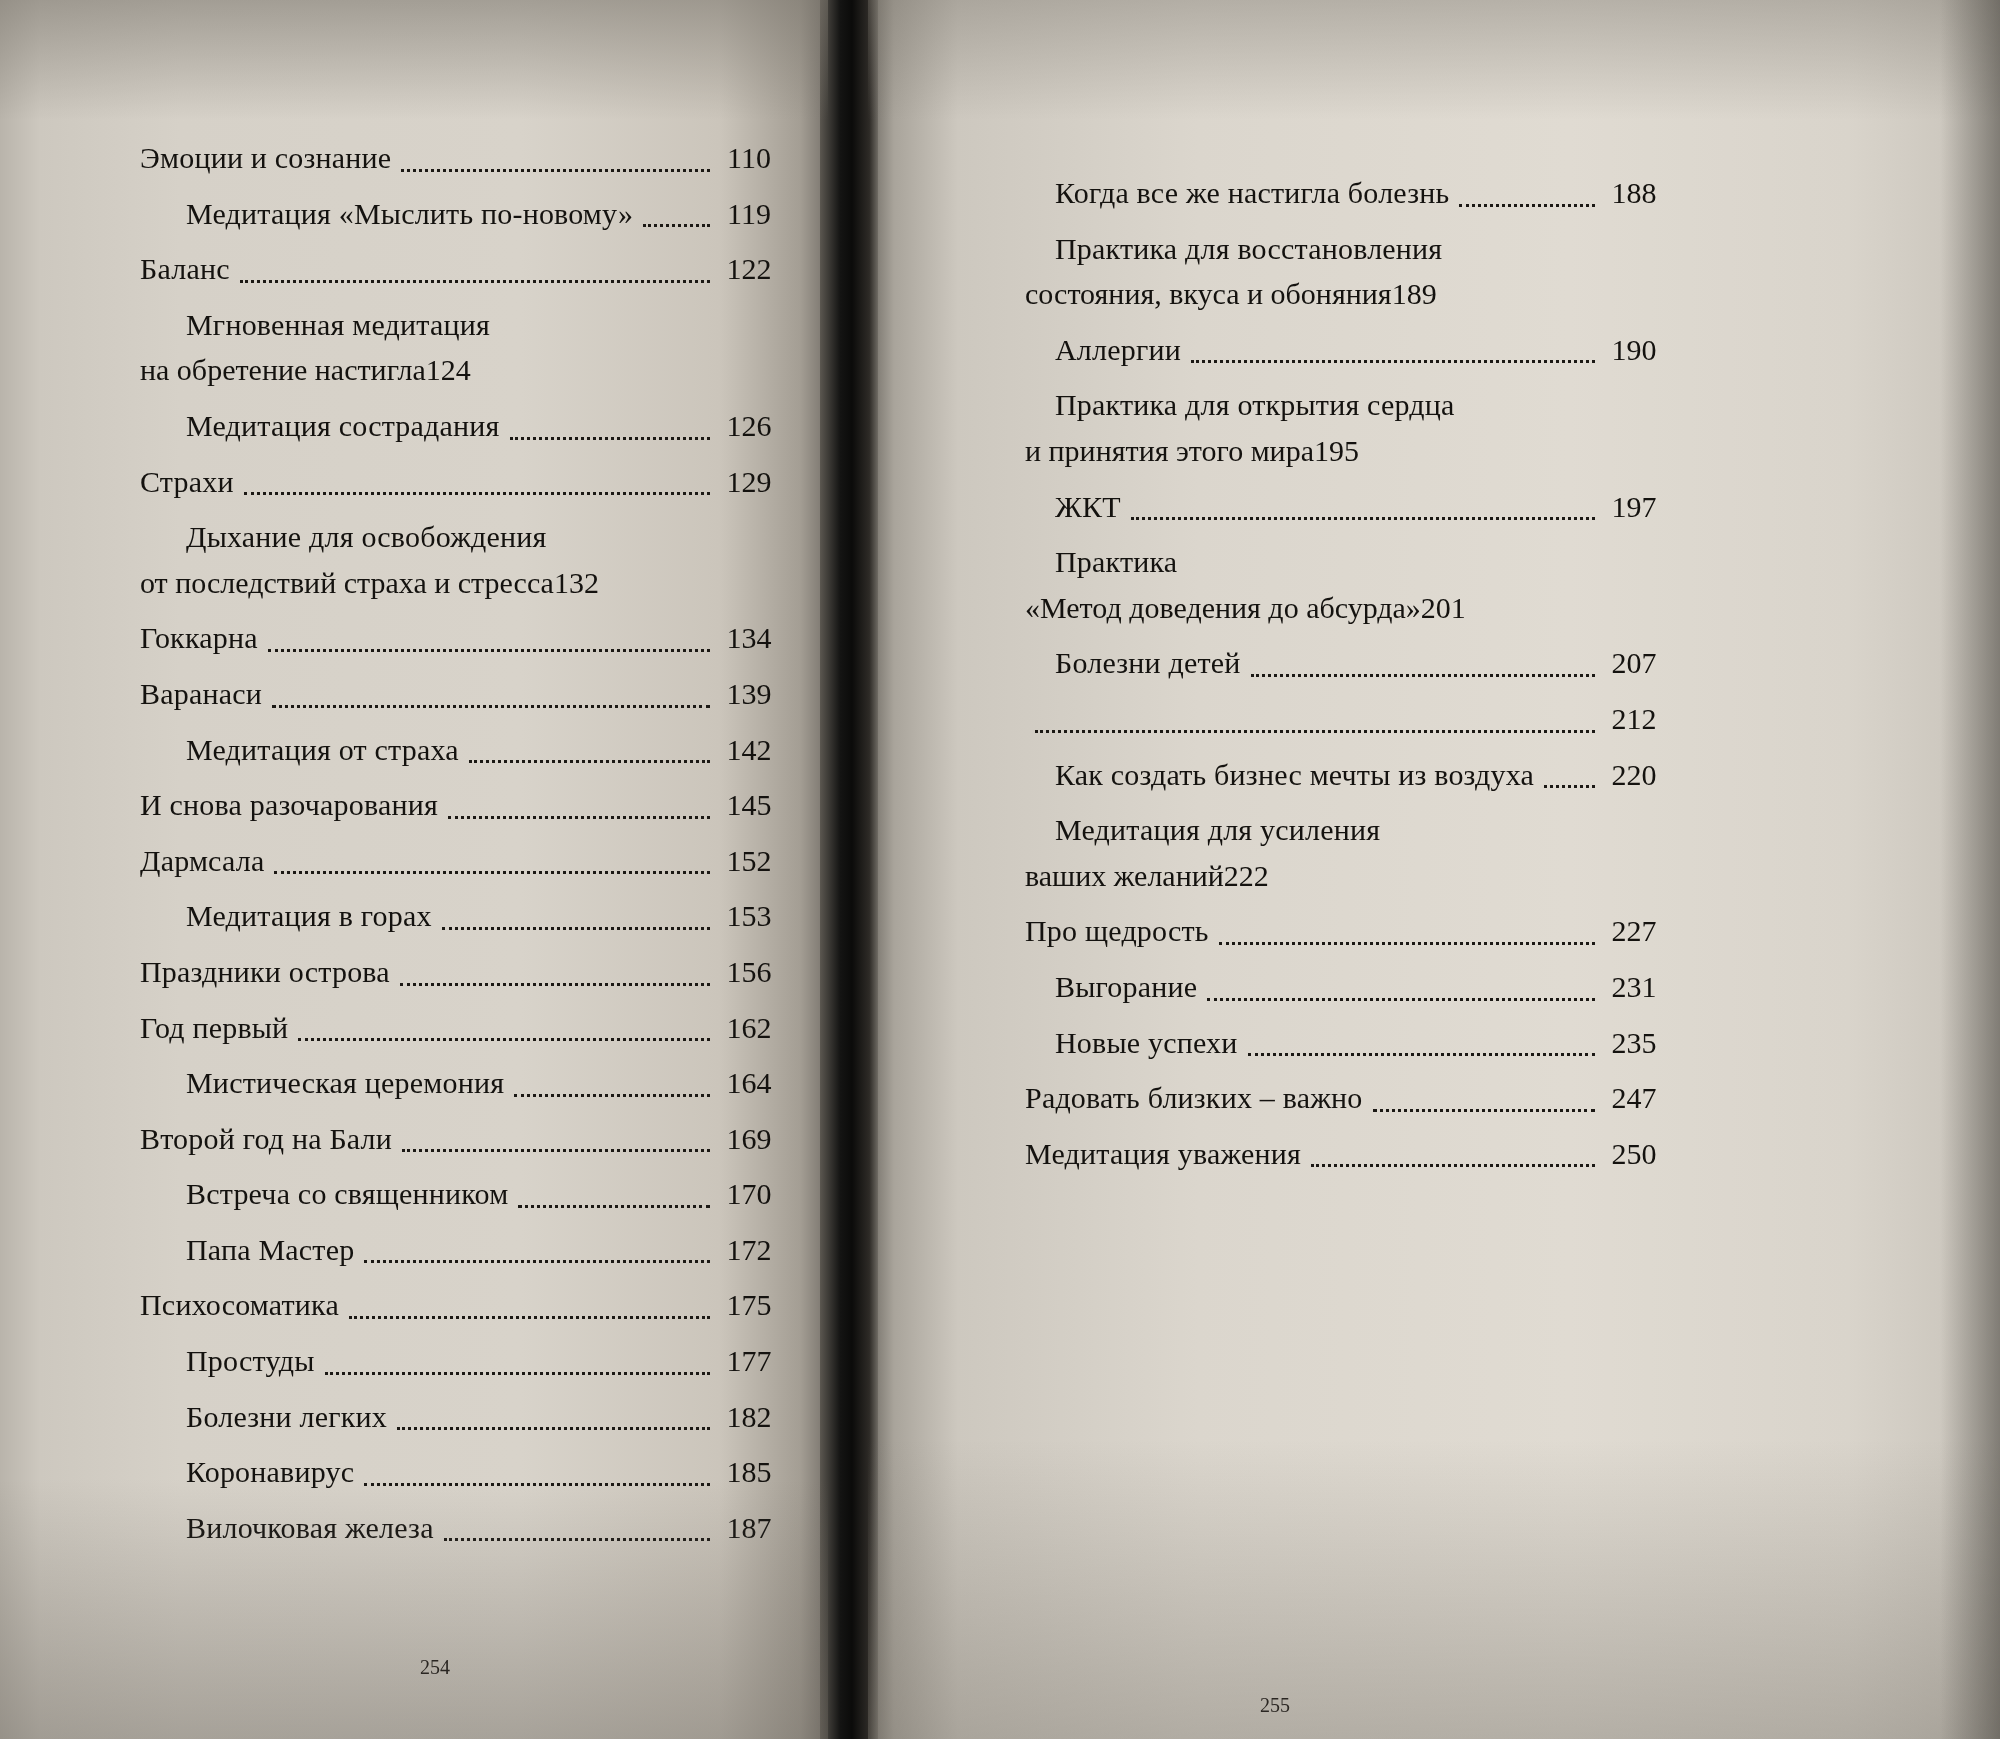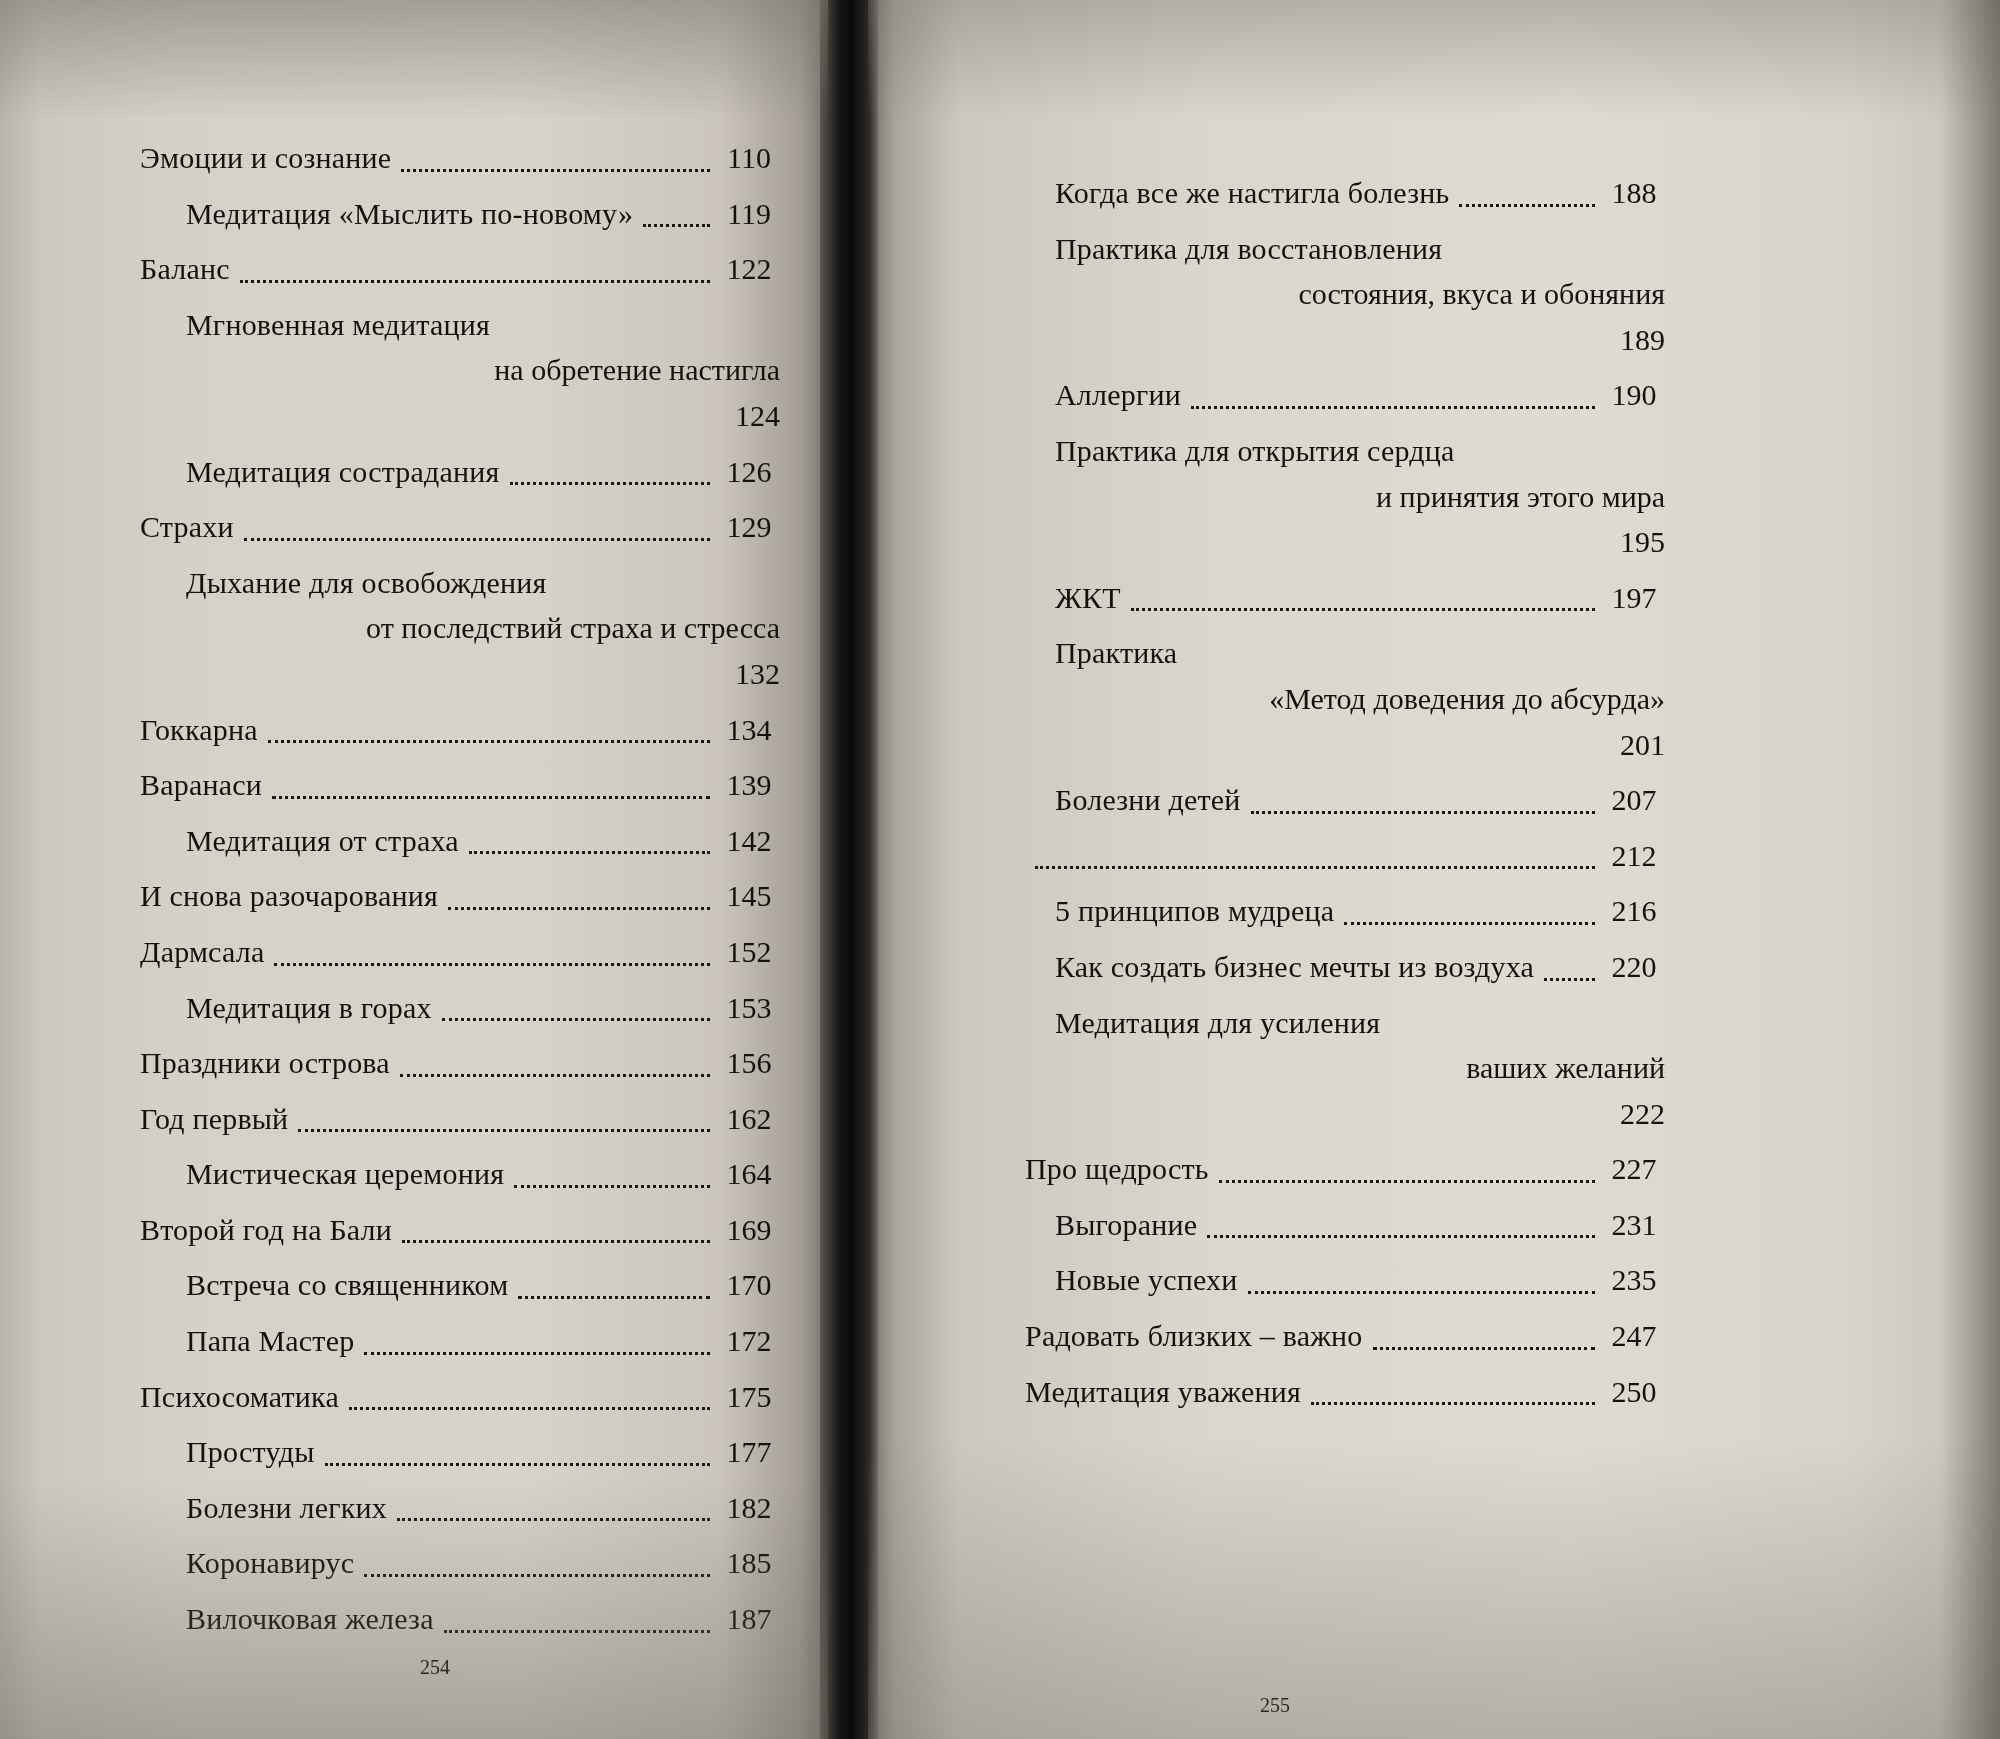--- a/index.html
+++ b/index.html
@@ -126,21 +126,20 @@
 
   
   .cont {
     display: flex;
     align-items: flex-end;
     color: #14120f;
     font-size: 30px;
     line-height: 1.52;
     margin-bottom: 10px;
     white-space: nowrap;
-    flex-direction: column;
   }
 
   .folio {
     position: absolute;
     font-size: 20px;
     color: #2a2622;
     font-family: "Liberation Serif", serif;
   }
   .folio-left { left: 420px; bottom: 60px; text-align: right; }
   .folio-right { left: 1260px; bottom: 22px; }
@@ -315,25 +314,20 @@
       <div class="entry lvl1b">
         <span class="title">Болезни детей</span>
         <span class="dots"></span>
         <span class="pageno">207</span>
       </div>
       <div class="entry lvl0">
         <span class="dots"></span>
         <span class="pageno">212</span>
       </div>
       <div class="entry lvl1b">
-        <span class="title">5 принципов мудреца</span>
-        <span class="dots"></span>
-        <span class="pageno">216</span>
-      </div>
-      <div class="entry lvl1b">
         <span class="title">Как создать бизнес мечты из воздуха</span>
         <span class="dots"></span>
         <span class="pageno">220</span>
       </div>
       <div class="entry wrap lvl1b"><span class="title">Медитация для усиления</span></div>
       <div class="cont">
         <span class="title">ваших желаний</span>
         <span class="dots"></span>
         <span class="pageno">222</span>
       </div>

